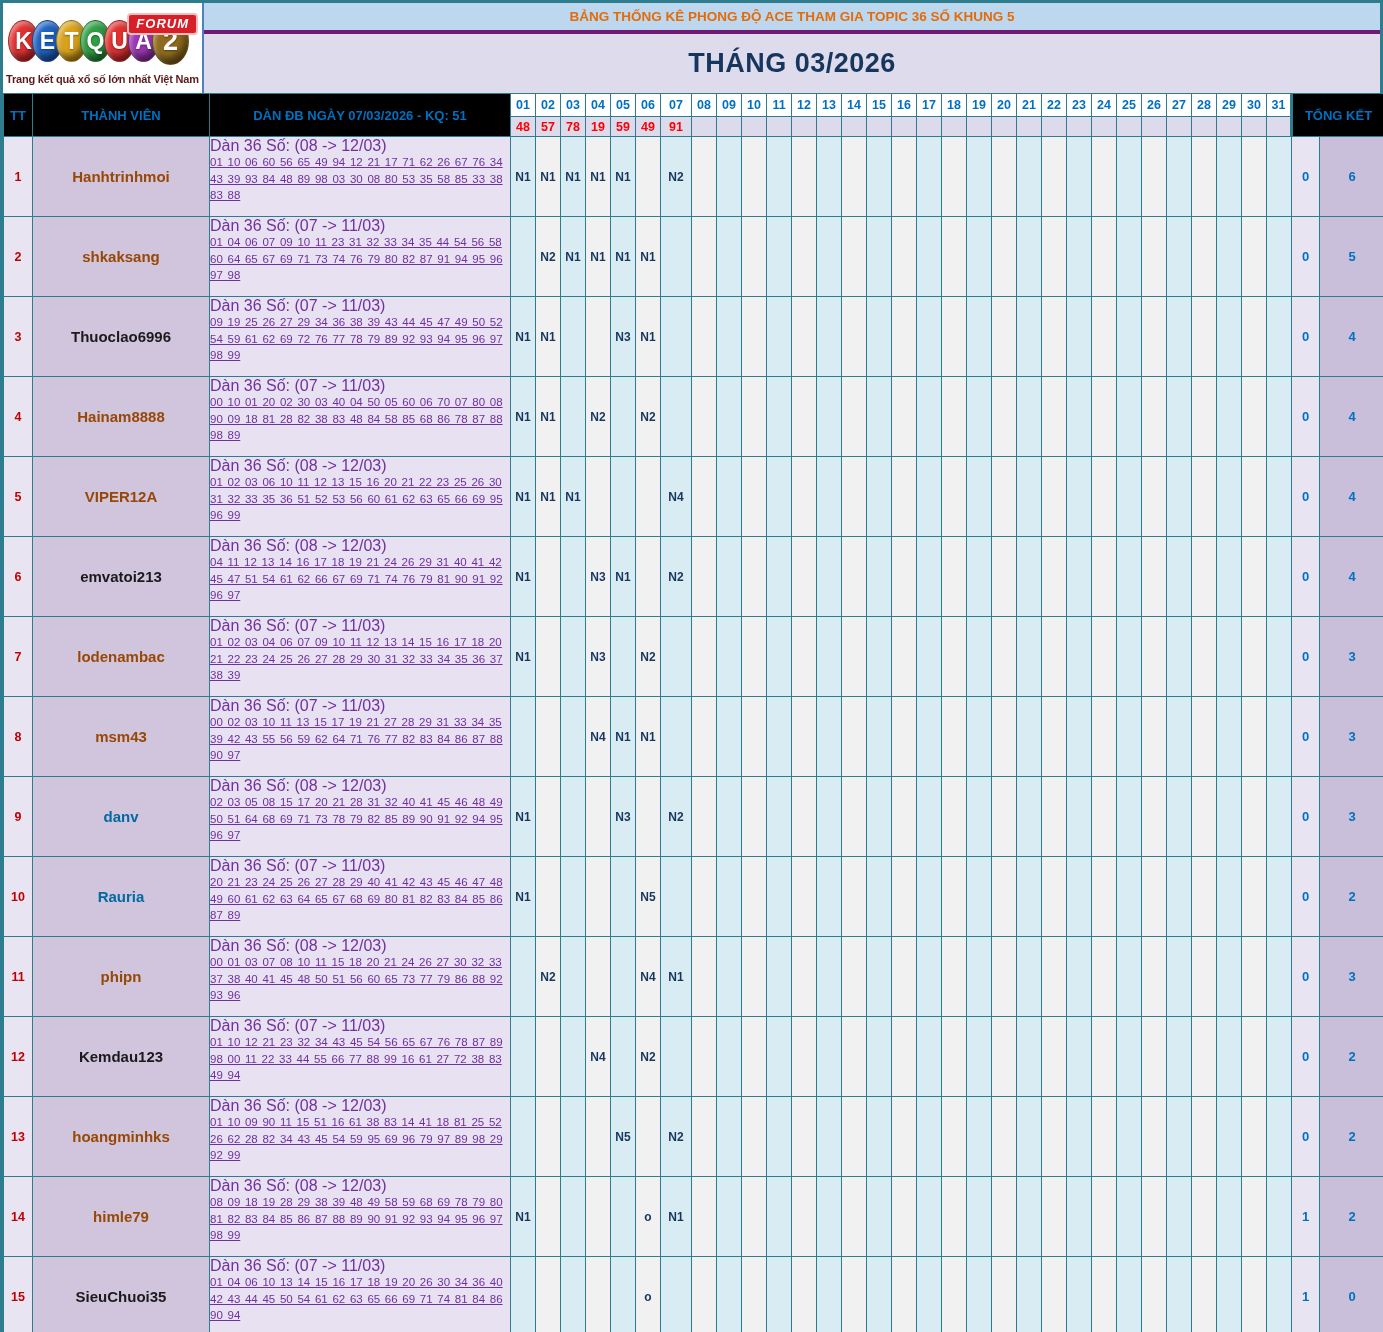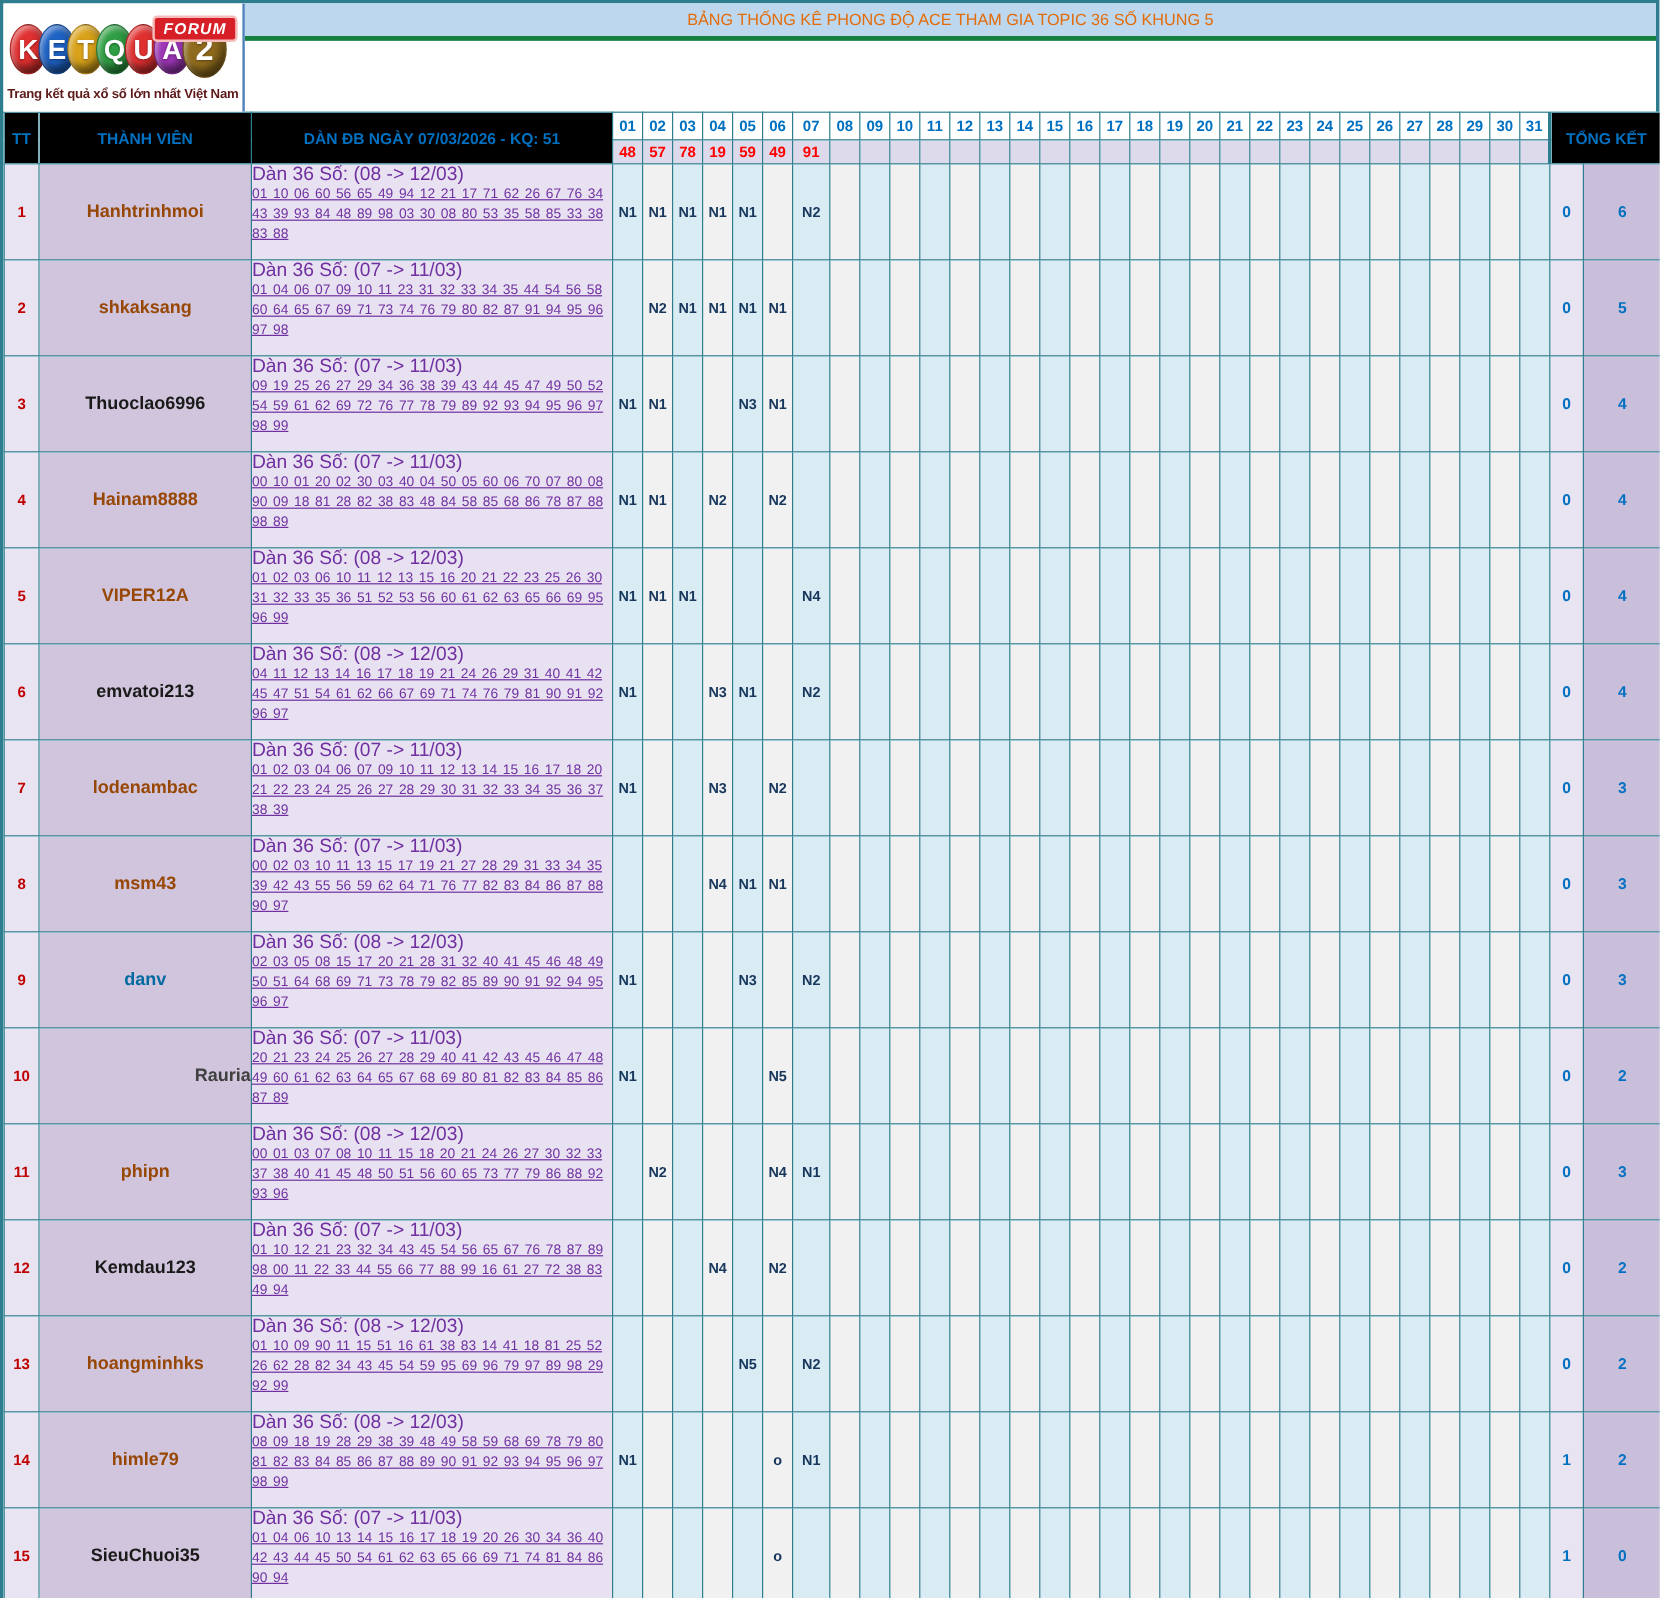--- a/index.html
+++ b/index.html
@@ -15,22 +15,22 @@
         box-shadow:inset -4px -5px 7px rgba(0,0,0,.38), inset 2px 3px 4px rgba(255,255,255,.45);
         border:1px solid rgba(0,0,0,.2);text-shadow:0 1px 2px rgba(0,0,0,.4);}
   .ball:first-child{margin-left:0;}
   .ball:last-child{width:35px;height:46px;font-size:27px;}
   .forum-badge{position:absolute;top:10px;right:4px;background:#d61f26;color:#fff;font-style:italic;
                font-weight:bold;font-size:13px;padding:1px 7px 2px 7px;border-radius:4px;
                border:2px solid #f6bcbc;letter-spacing:1px;}
   .tagline{color:#5d1a1a;font-size:11px;font-weight:bold;margin-top:6px;white-space:nowrap;letter-spacing:-0.2px;}
 
   .top-right{flex:1;display:flex;flex-direction:column;min-width:0;}
-  .banner{height:27px;background:#bdd7ee;color:#e36c0a;font-weight:normal;font-size:13.5px;
-          display:flex;align-items:center;justify-content:center;border-bottom:4px solid #15803d;}
+  .banner{height:27px;background:#bdd7ee;color:#e36c0a;font-weight:bold;font-size:13.5px;
+          display:flex;align-items:center;justify-content:center;border-bottom:4px solid #701a75;}
   .month{flex:1;background:#dedcec;color:#17365d;font-weight:bold;font-size:27px;
          display:flex;align-items:center;justify-content:center;letter-spacing:0.5px;}
 
   
   table.grid{border-collapse:collapse;table-layout:fixed;width:1377px;background:#fff;}
   table.grid th, table.grid td{border:1px solid #2e7d8e;padding:0;overflow:hidden;}
 
   thead th.corner{background:#000000;color:#0070c0;font-size:13px;font-weight:bold;}
   thead th.day{background:#ffffff;color:#0070c0;font-size:12.5px;font-weight:bold;height:22px;}
   thead td.result{background:#dcdaeb;color:#ff0000;font-weight:bold;font-size:12.5px;text-align:center;height:19px;}
@@ -67,20 +67,21 @@
           <span class="ball" style="background: radial-gradient(circle at 35% 30%, rgb(47, 158, 68) 55%, rgba(0, 0, 0, 0.45)) rgb(47, 158, 68);">Q</span>
           <span class="ball" style="background: radial-gradient(circle at 35% 30%, rgb(224, 49, 49) 55%, rgba(0, 0, 0, 0.45)) rgb(224, 49, 49);">U</span>
           <span class="ball" style="background: radial-gradient(circle at 35% 30%, rgb(156, 54, 181) 55%, rgba(0, 0, 0, 0.45)) rgb(156, 54, 181);">A</span>
           <span class="ball" style="background: radial-gradient(circle at 35% 30%, rgb(143, 107, 29) 55%, rgba(0, 0, 0, 0.45)) rgb(143, 107, 29);">2</span>
         </div>
       <span class="forum-badge">FORUM</span>
       <div class="tagline">Trang kết quả xổ số lớn nhất Việt Nam</div>
     </div>
     <div class="top-right">
       <div class="banner">BẢNG THỐNG KÊ PHONG ĐỘ ACE THAM GIA TOPIC 36 SỐ KHUNG 5</div>
+      <div class="month">THÁNG 03/2026</div>
     </div>
   </div>
 
   <table class="grid">
     <colgroup id="cols">
         <col style="width: 29px;">
         <col style="width: 177px;">
         <col style="width: 301px;">
         <col style="width: 25px;">
         <col style="width: 25px;">
@@ -553,21 +554,21 @@
           <td class="mark c-odd"></td>
           <td class="mark c-even"></td>
           <td class="mark c-odd"></td>
           <td class="mark c-even"></td>
           <td class="mark c-odd"></td>
           <td class="total-a">0</td>
           <td class="total-b">3</td>
         </tr>
         <tr>
           <td class="tt">10</td>
-          <td class="member" style="color: #404040; text-align: right;">Rauria</td>
+          <td class="member" style="color: #0369a1;">Rauria</td>
           <td class="numbers">
             <div class="range-line">Dàn 36 Số: (07 -&gt; 11/03)</div>
             <div class="nums-line">20 21 23 24 25 26 27 28 29 40 41 42 43 45 46 47 48 49 60 61 62 63 64 65 67 68 69 80 81 82 83 84 85 86 87 89</div>
           </td>
           <td class="mark c-odd">N1</td>
           <td class="mark c-even"></td>
           <td class="mark c-odd"></td>
           <td class="mark c-even"></td>
           <td class="mark c-odd"></td>
           <td class="mark c-even">N5</td>

